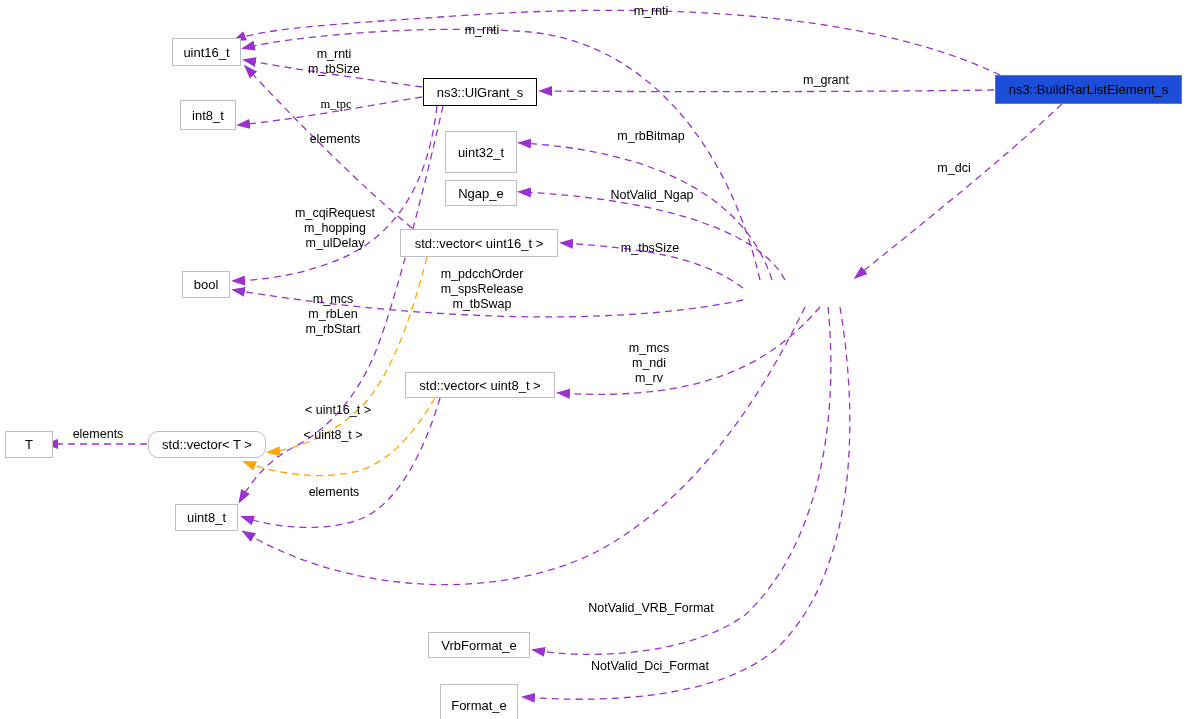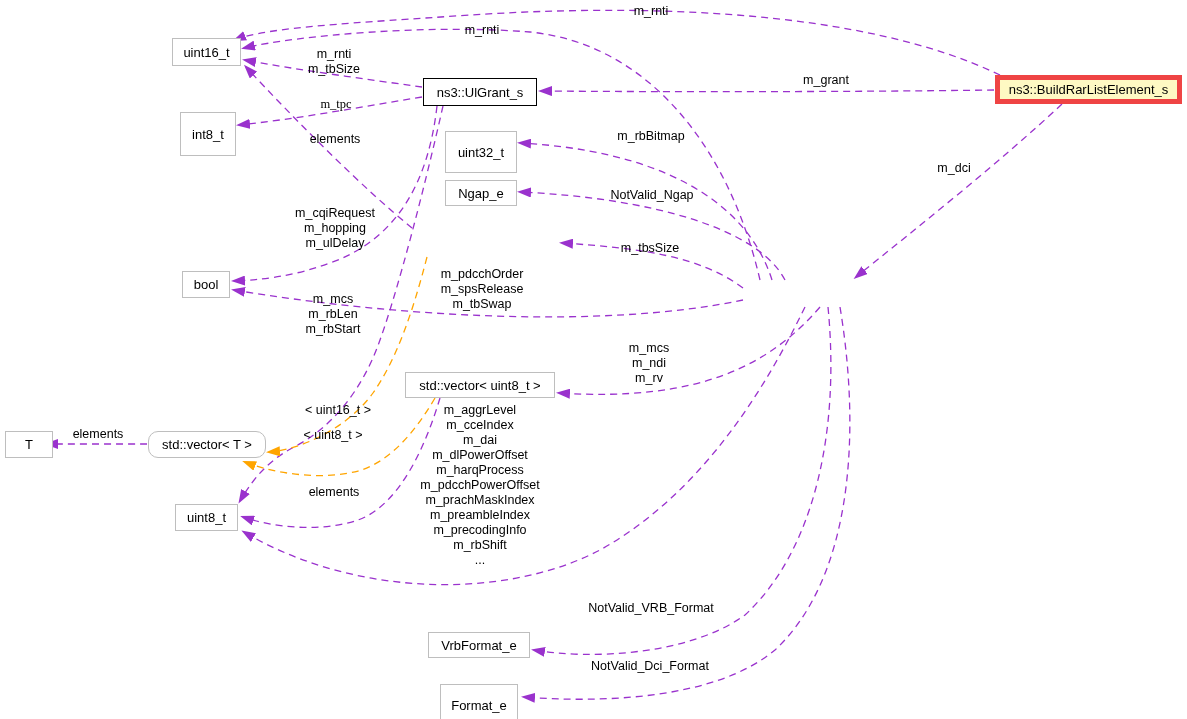--- a/index.html
+++ b/index.html
@@ -10,21 +10,21 @@
   #edges{position:absolute;left:0;top:0;width:1187px;height:719px;}
   .edge{fill:none;stroke-width:1.3;stroke-dasharray:7,5;}
   .edge.purple{stroke:#9a32cd;}
   .edge.orange{stroke:#ffa500;}
   .node{
     position:absolute;box-sizing:border-box;background:#ffffff;
     border:1px solid #bebebe;display:flex;align-items:center;justify-content:center;
     font-size:13px;white-space:nowrap;padding:0 23px;
   }
   .node.major{border:1px solid #000000;}
-  .node.current{border:5px solid #ef4444;background:#fef9c3;}
+  .node.current{border:1px solid #ef4444;background:#1d4ed8;}
   .elabel{
     position:absolute;transform:translateX(-50%);
     font-size:12.5px;line-height:15px;text-align:center;white-space:pre-line;
   }
 </style>
 </head>
 <body>
 
 <div id="canvas">
 
@@ -55,24 +55,25 @@
     <path class="edge purple" d="M 805 307 C 755 410, 690 500, 600 550 C 500 602, 350 595, 244 532" marker-end="url(#arrowP)"></path>
     <path class="edge purple" d="M 147 444 C 115 444, 80 444, 47 444" marker-end="url(#arrowP)"></path>
     <path class="edge purple" d="M 440 398 C 426 445, 400 505, 358 520 C 320 533, 272 527, 243 517" marker-end="url(#arrowP)"></path>
     <path class="edge purple" d="M 828 307 C 840 430, 815 550, 745 615 C 690 655, 590 660, 534 650" marker-end="url(#arrowP)"></path>
     <path class="edge purple" d="M 840 307 C 862 440, 850 580, 775 650 C 715 700, 600 703, 524 697" marker-end="url(#arrowP)"></path>
     <path class="edge orange" d="M 427 257 C 412 315, 396 360, 373 393 C 348 428, 300 450, 269 452" marker-end="url(#arrowO)"></path>
     <path class="edge orange" d="M 435 398 C 415 432, 390 462, 358 471 C 325 480, 278 475, 245 462" marker-end="url(#arrowO)"></path>
   </svg>
 
   <div class="node" style="left:172px;top:38px;width:69px;height:28px;">uint16_t</div>
-  <div class="node" style="left:180px;top:112px;width:56px;height:44px;">int8_t</div>
+  <div class="node" style="left:180px;top:100px;width:56px;height:30px;">int8_t</div>
   <div class="node major" style="left:423px;top:78px;width:114px;height:28px;">ns3::UlGrant_s</div>
   <div class="node" style="left:445px;top:131px;width:72px;height:42px;">uint32_t</div>
   <div class="node" style="left:445px;top:180px;width:72px;height:26px;">Ngap_e</div>
+  <div class="node" style="left:400px;top:229px;width:158px;height:28px;">std::vector&lt; uint16_t &gt;</div>
   <div class="node" style="left:182px;top:271px;width:48px;height:27px;">bool</div>
   <div class="node current" style="left:995px;top:75px;width:187px;height:29px;">ns3::BuildRarListElement_s</div>
   <div class="node" style="left:405px;top:372px;width:150px;height:26px;">std::vector&lt; uint8_t &gt;</div>
   <div class="node" style="left:5px;top:431px;width:38px;height:27px;">T</div>
   <div class="node" style="left:148px;top:431px;width:118px;height:27px;border-radius:10px;">std::vector&lt; T &gt;</div>
   <div class="node" style="left:175px;top:504px;width:63px;height:27px;">uint8_t</div>
   <div class="node" style="left:428px;top:632px;width:102px;height:26px;">VrbFormat_e</div>
   <div class="node" style="left:440px;top:684px;width:78px;height:42px;">Format_e</div>
 
   <div class="elabel" style="left:651px;top:4px;">m_rnti</div>
@@ -91,31 +92,20 @@
 m_tbSwap</div>
   <div class="elabel" style="left:335px;top:206px;">m_cqiRequest
 m_hopping
 m_ulDelay</div>
   <div class="elabel" style="left:333px;top:292px;">m_mcs
 m_rbLen
 m_rbStart</div>
   <div class="elabel" style="left:649px;top:341px;">m_mcs
 m_ndi
 m_rv</div>
-  <div class="elabel" style="left:480px;top:403px;">m_aggrLevel
-m_cceIndex
-m_dai
-m_dlPowerOffset
-m_harqProcess
-m_pdcchPowerOffset
-m_prachMaskIndex
-m_preambleIndex
-m_precodingInfo
-m_rbShift
-...</div>
   <div class="elabel" style="left:98px;top:427px;">elements</div>
   <div class="elabel" style="left:338px;top:403px;">&lt; uint16_t &gt;</div>
   <div class="elabel" style="left:333px;top:428px;">&lt; uint8_t &gt;</div>
   <div class="elabel" style="left:334px;top:485px;">elements</div>
   <div class="elabel" style="left:651px;top:601px;">NotValid_VRB_Format</div>
   <div class="elabel" style="left:650px;top:659px;">NotValid_Dci_Format</div>
 
 </div>
 
 </body></html>

